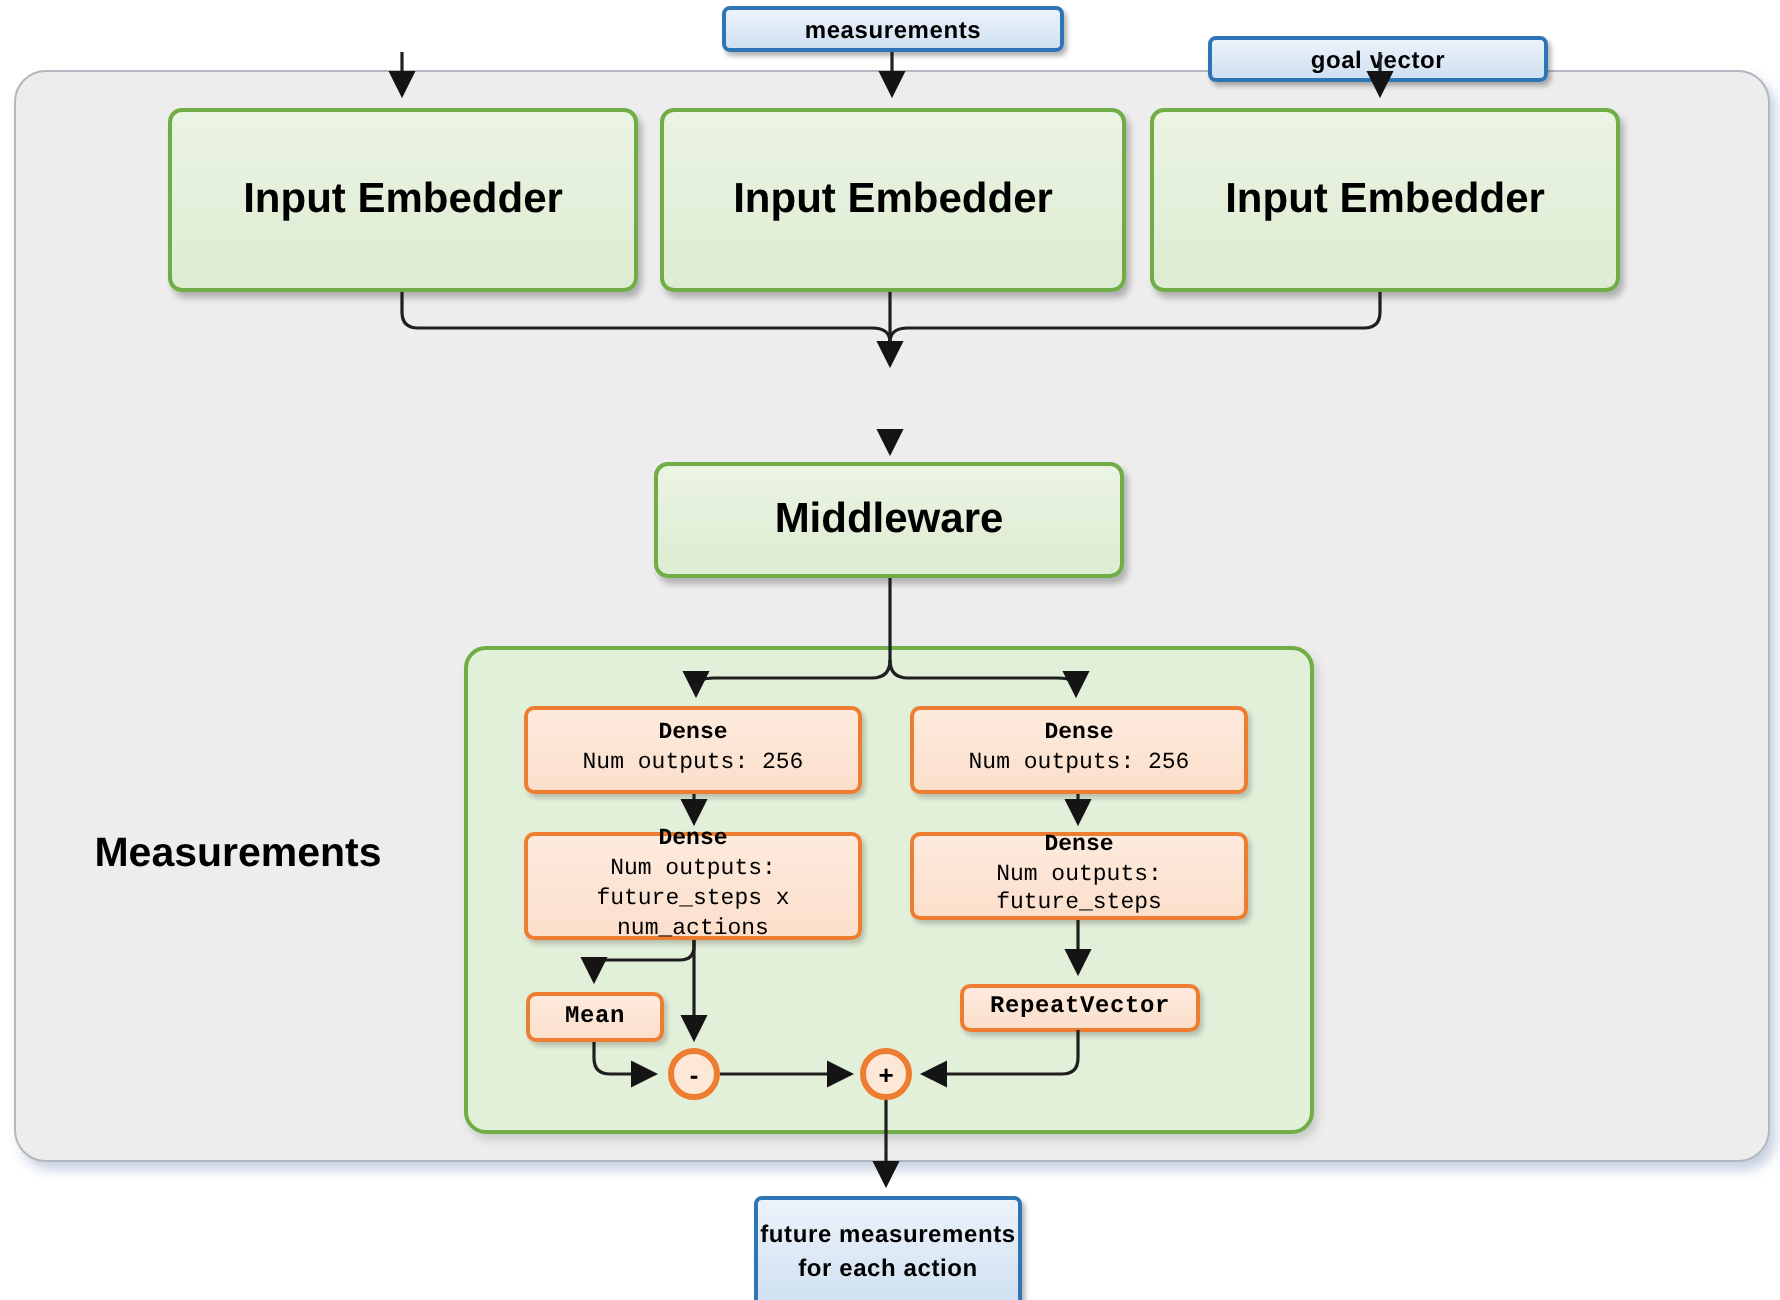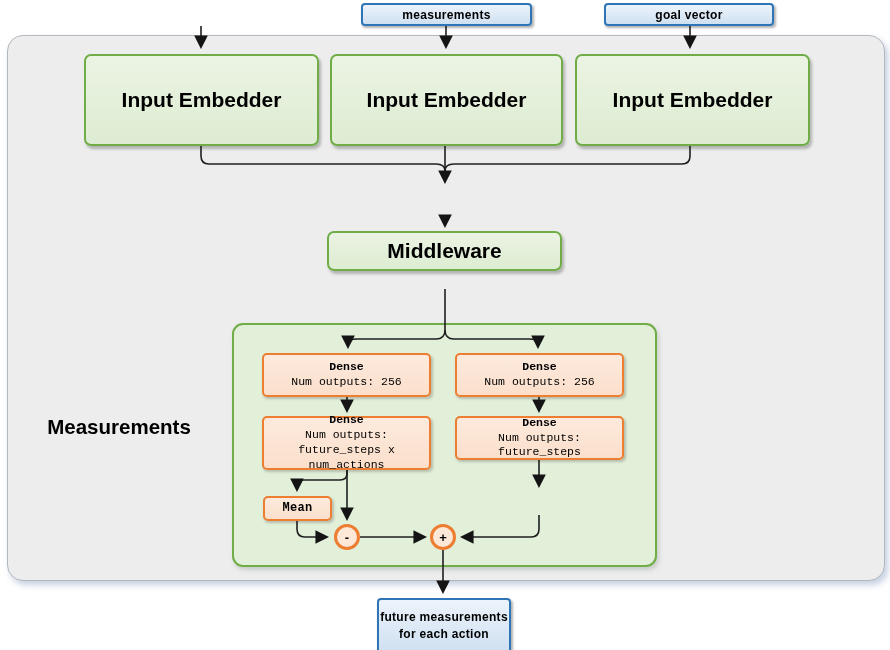--- a/index.html
+++ b/index.html
@@ -45,36 +45,36 @@
 
   <div class="group"></div>
 
   <div class="head-label">
     <div>Measurements</div>
   </div>
 
   <div class="node node-blue" style="left:361px;top:3px;width:171px;height:23px;">
     <span>measurements</span>
   </div>
-  <div class="node node-blue" style="left:604px;top:3px;width:170px;height:23px;">
+  <div class="node node-blue" style="left:604px;top:18px;width:170px;height:23px;">
     <span>goal vector</span>
   </div>
 
   <div class="node node-green" style="left:84px;top:54px;width:235px;height:92px;">
     <span>Input Embedder</span>
   </div>
   <div class="node node-green" style="left:330px;top:54px;width:233px;height:92px;">
     <span>Input Embedder</span>
   </div>
   <div class="node node-green" style="left:575px;top:54px;width:235px;height:92px;">
     <span>Input Embedder</span>
   </div>
 
 
-  <div class="node node-green" style="left:327px;top:231px;width:235px;height:40px;">
+  <div class="node node-green" style="left:327px;top:231px;width:235px;height:58px;">
     <span>Middleware</span>
   </div>
 
   <div class="node node-orange" style="left:262px;top:353px;width:169px;height:44px;">
     <div class="ttl">Dense</div>
     <div>Num outputs: 256</div>
   </div>
   <div class="node node-orange" style="left:455px;top:353px;width:169px;height:44px;">
     <div class="ttl">Dense</div>
     <div>Num outputs: 256</div>
@@ -84,20 +84,23 @@
     <div>Num outputs:</div>
     <div>future_steps x num_actions</div>
   </div>
   <div class="node node-orange" style="left:455px;top:416px;width:169px;height:44px;">
     <div class="ttl">Dense</div>
     <div>Num outputs: future_steps</div>
   </div>
 
   <div class="node node-orange small-label" style="left:263px;top:496px;width:69px;height:25px;">
     <span>Mean</span>
+  </div>
+  <div class="node node-orange small-label" style="left:480px;top:492px;width:120px;height:24px;">
+    <span>RepeatVector</span>
   </div>
 
   <div class="circle-op" style="left:334px;top:524px;">
     <span>-</span>
   </div>
   <div class="circle-op" style="left:430px;top:524px;">
     <span>+</span>
   </div>
 
   <div class="node node-blue" style="left:377px;top:598px;width:134px;height:56px;line-height:1.45;">

